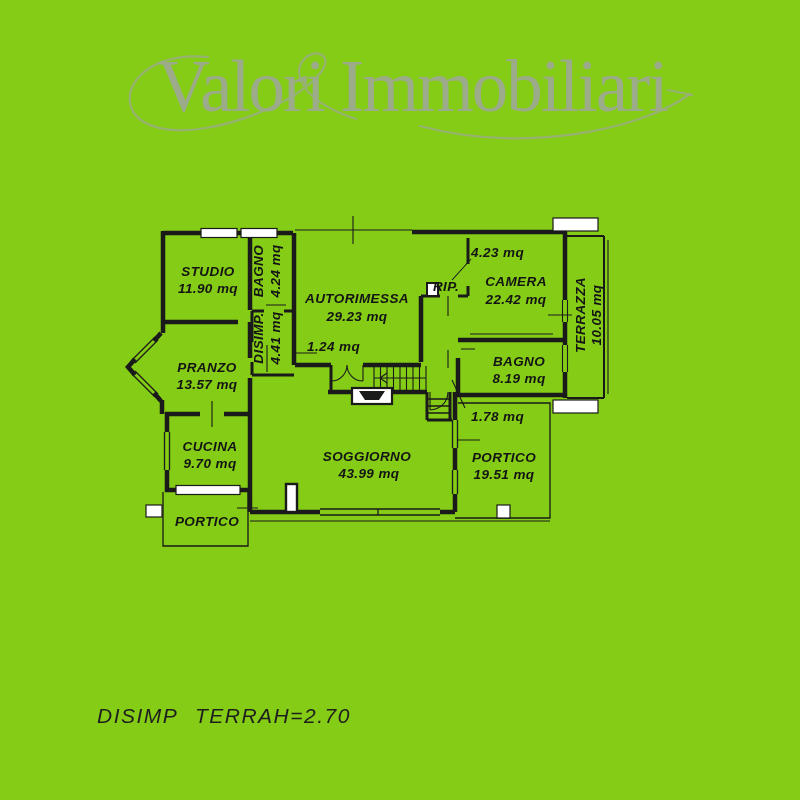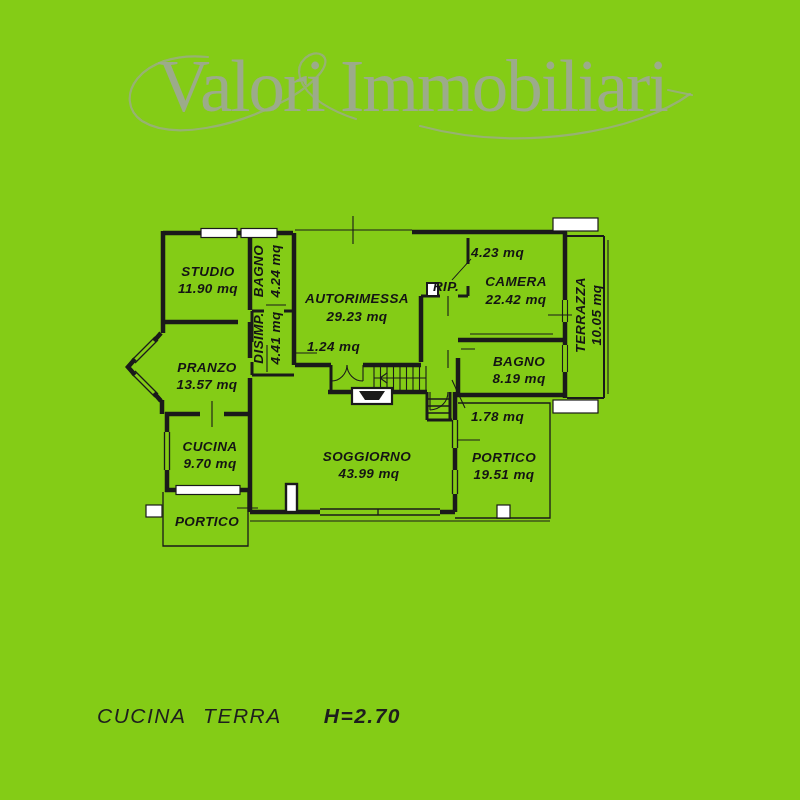--- a/index.html
+++ b/index.html
@@ -21,21 +21,21 @@
   .notch{stroke:#1a1a1a;stroke-width:2;fill:#ffffff;}
   .fp{stroke:#1a1a1a;stroke-width:2.2;fill:#ffffff;}
   .fpin{fill:#1a1a1a;}
   
   .rn{font-family:"Liberation Sans",sans-serif;font-style:italic;font-weight:700;
       font-size:13.5px;fill:#141414;letter-spacing:.4px;}
   .mid{text-anchor:middle;}
   
   .caption{position:absolute;left:97px;top:704px;font-style:italic;font-size:21px;
            color:#1e1e1e;letter-spacing:1.5px;word-spacing:10px;}
-  .cap-h{margin-left:42px;font-weight:bold;}
+  .cap-h{}
 </style>
 </head>
 <body>
 
 <div id="app">
 
 <svg width="800" height="800" viewBox="0 0 800 800">
 
   <g>
     <path class="swash" d="M208,57 C138,50 112,100 142,121 C172,140 234,128 288,99"></path>
@@ -174,16 +174,16 @@
     <text class="rn mid" x="504" y="479">19.51 mq</text>
 
     <text class="rn mid" x="207" y="526">PORTICO</text>
 
     <text class="rn" x="307" y="351">1.24 mq</text>
     <text class="rn" x="471" y="421">1.78 mq</text>
   </g>
 </svg>
 
   <div class="caption">
-    <span>CUCINA TERRA</span><span class="cap-h">H=2.70</span>
+    <span>DISIMP TERRA</span><span class="cap-h">H=2.70</span>
   </div>
 
 </div>
 
 </body></html>

